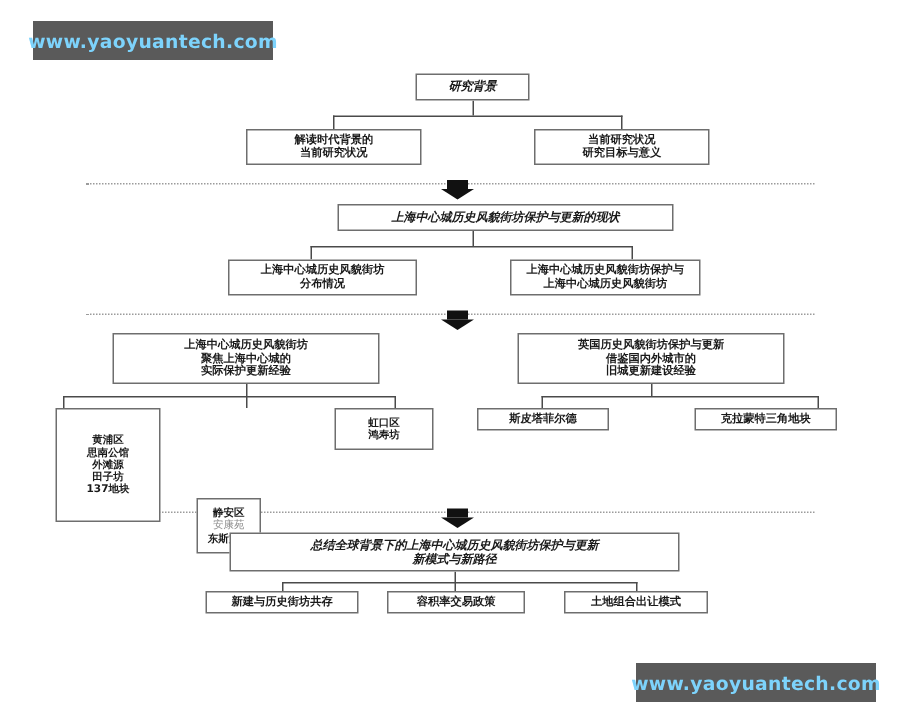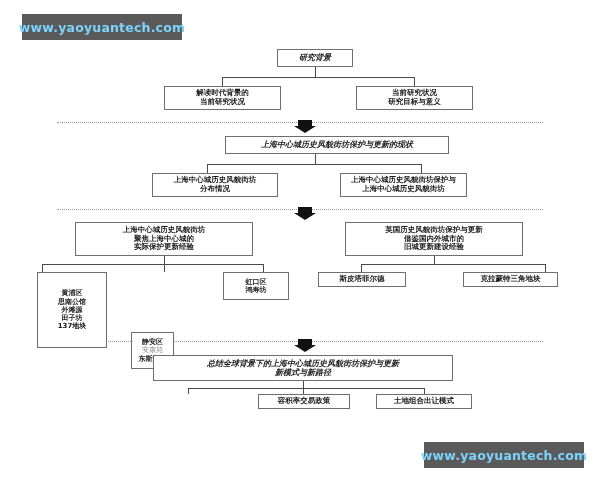--- a/index.html
+++ b/index.html
@@ -216,20 +216,23 @@
     <span class="ln">总结全球背景下的上海中心城历史风貌街坊保护与更新</span>
     <span class="ln">新模式与新路径</span>
   </div>
 
   <div class="ln-v" style="left:303px; top:381px; height:7px;"></div>
   <div class="ln-h" style="left:188px; top:388px; width:237px;"></div>
   <div class="ln-v" style="left:188px; top:388px; height:6px;"></div>
   <div class="ln-v" style="left:303px; top:388px; height:6px;"></div>
   <div class="ln-v" style="left:424px; top:388px; height:6px;"></div>
 
+  <div class="node bold fs7_5" style="left:137px; top:394px; width:102px; height:15px;">
+    <span class="ln">新建与历史街坊共存</span>
+  </div>
   <div class="node bold fs7_5" style="left:258px; top:394px; width:92px; height:15px;">
     <span class="ln">容积率交易政策</span>
   </div>
   <div class="node bold fs7_5" style="left:376px; top:394px; width:96px; height:15px;">
     <span class="ln">土地组合出让模式</span>
   </div>
 
 </div>
 
 </body></html>

